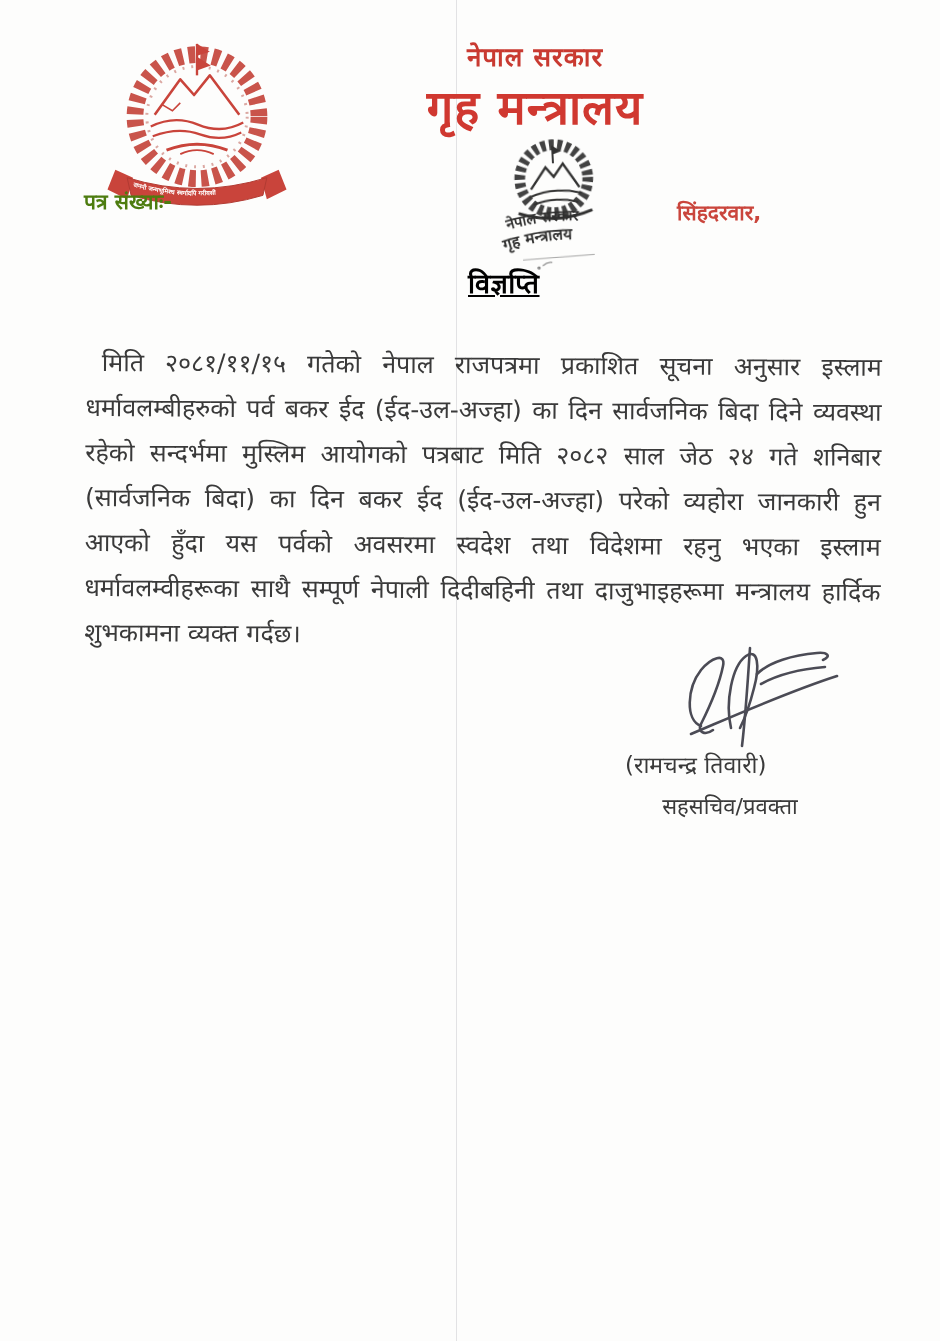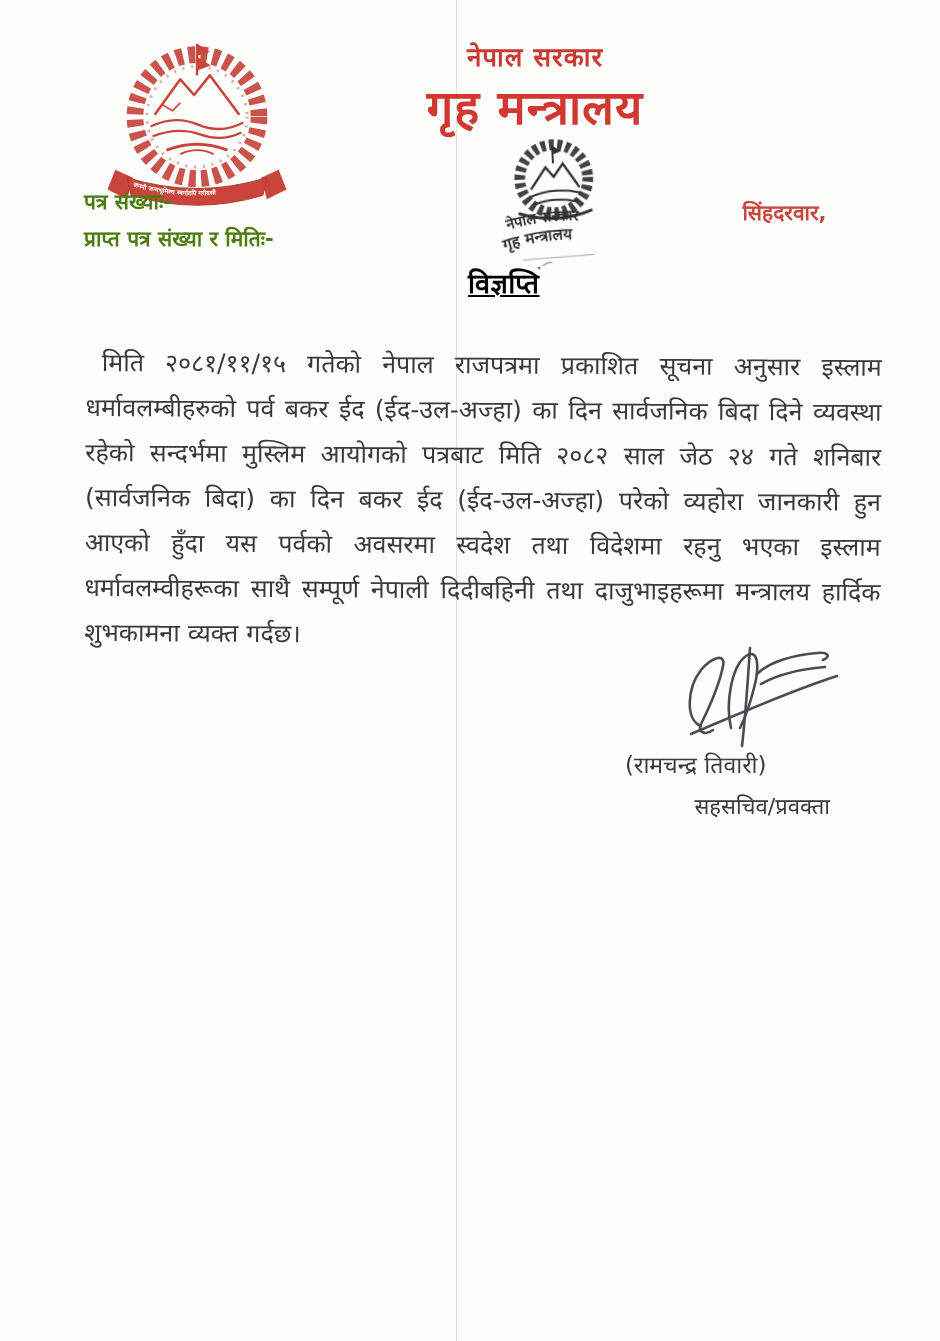--- a/index.html
+++ b/index.html
@@ -28,21 +28,21 @@
     letter-spacing:1px;
   }
   .stamp{position:absolute;left:474px;top:134px;width:162px;height:136px;
     transform:rotate(-3deg);opacity:.9;filter:blur(.3px);}
   .ref-block{
     position:absolute;left:84px;top:184px;
     color:#4d7c0f;font-size:21px;font-weight:600;line-height:37px;
   }
   .address-block{
     position:absolute;right:48px;top:196px;width:215px;
-    text-align:center;color:#ca453c;font-size:21px;font-weight:600;line-height:34px;
+    color:#ca453c;font-size:21px;font-weight:600;line-height:34px;
   }
   .notice-title{
     position:absolute;left:468px;top:264px;
     color:#000000;font-size:27px;font-weight:600;letter-spacing:.5px;text-decoration:underline;
   }
   
   .body-block{
     position:absolute;left:86px;top:340px;width:796px;
     color:#3a3a3a;font-size:25px;font-weight:500;
     transform:rotate(.35deg);transform-origin:left top;
@@ -54,21 +54,21 @@
   .footer-left{
     position:absolute;left:98px;top:690px;
     color:#3a3a3a;font-size:24px;font-weight:500;line-height:48px;
   }
   .signature{position:absolute;left:665px;top:640px;width:180px;height:112px;}
   .signatory-name{
     position:absolute;left:625px;top:748px;width:210px;text-align:left;
     color:#3a3a3a;font-size:23px;font-weight:500;
   }
   .signatory-designation{
-    position:absolute;left:630px;top:790px;width:200px;text-align:right;
+    position:absolute;left:630px;top:790px;width:200px;text-align:center;
     color:#3a3a3a;font-size:22px;font-weight:500;
   }
 </style>
 </head>
 <body>
 
 <div class="page">
 
   <div class="fold-line"></div>
 
@@ -125,21 +125,20 @@
       <text font-size="16" font-weight="700" fill="#181818">
         <textPath href="#stampPath2" startOffset="10">गृह मन्त्रालय</textPath>
       </text>
       <path d="M44 128 L118 126" stroke="#4a4a4a" stroke-width="1" opacity=".55"></path>
       <path d="M64 135 q5 -4 10 -3 M60 136 a1 1 0 1 0 .1 0" stroke="#6a6a6a" stroke-width="1.2" fill="none"></path>
     </svg>
   </div>
 
   <div class="ref-block">
     <div>पत्र संख्याः-</div>
-    <div>प्राप्त पत्र संख्या र मितिः-</div>
   </div>
 
   <div class="address-block">
     <div>सिंहदरवार,</div>
   </div>
 
   <div class="notice-title">विज्ञप्ति</div>
 
   <div class="body-block">
     <div class="body-line just indent">मिति २०८१/११/१५ गतेको नेपाल राजपत्रमा प्रकाशित सूचना अनुसार इस्लाम</div>

